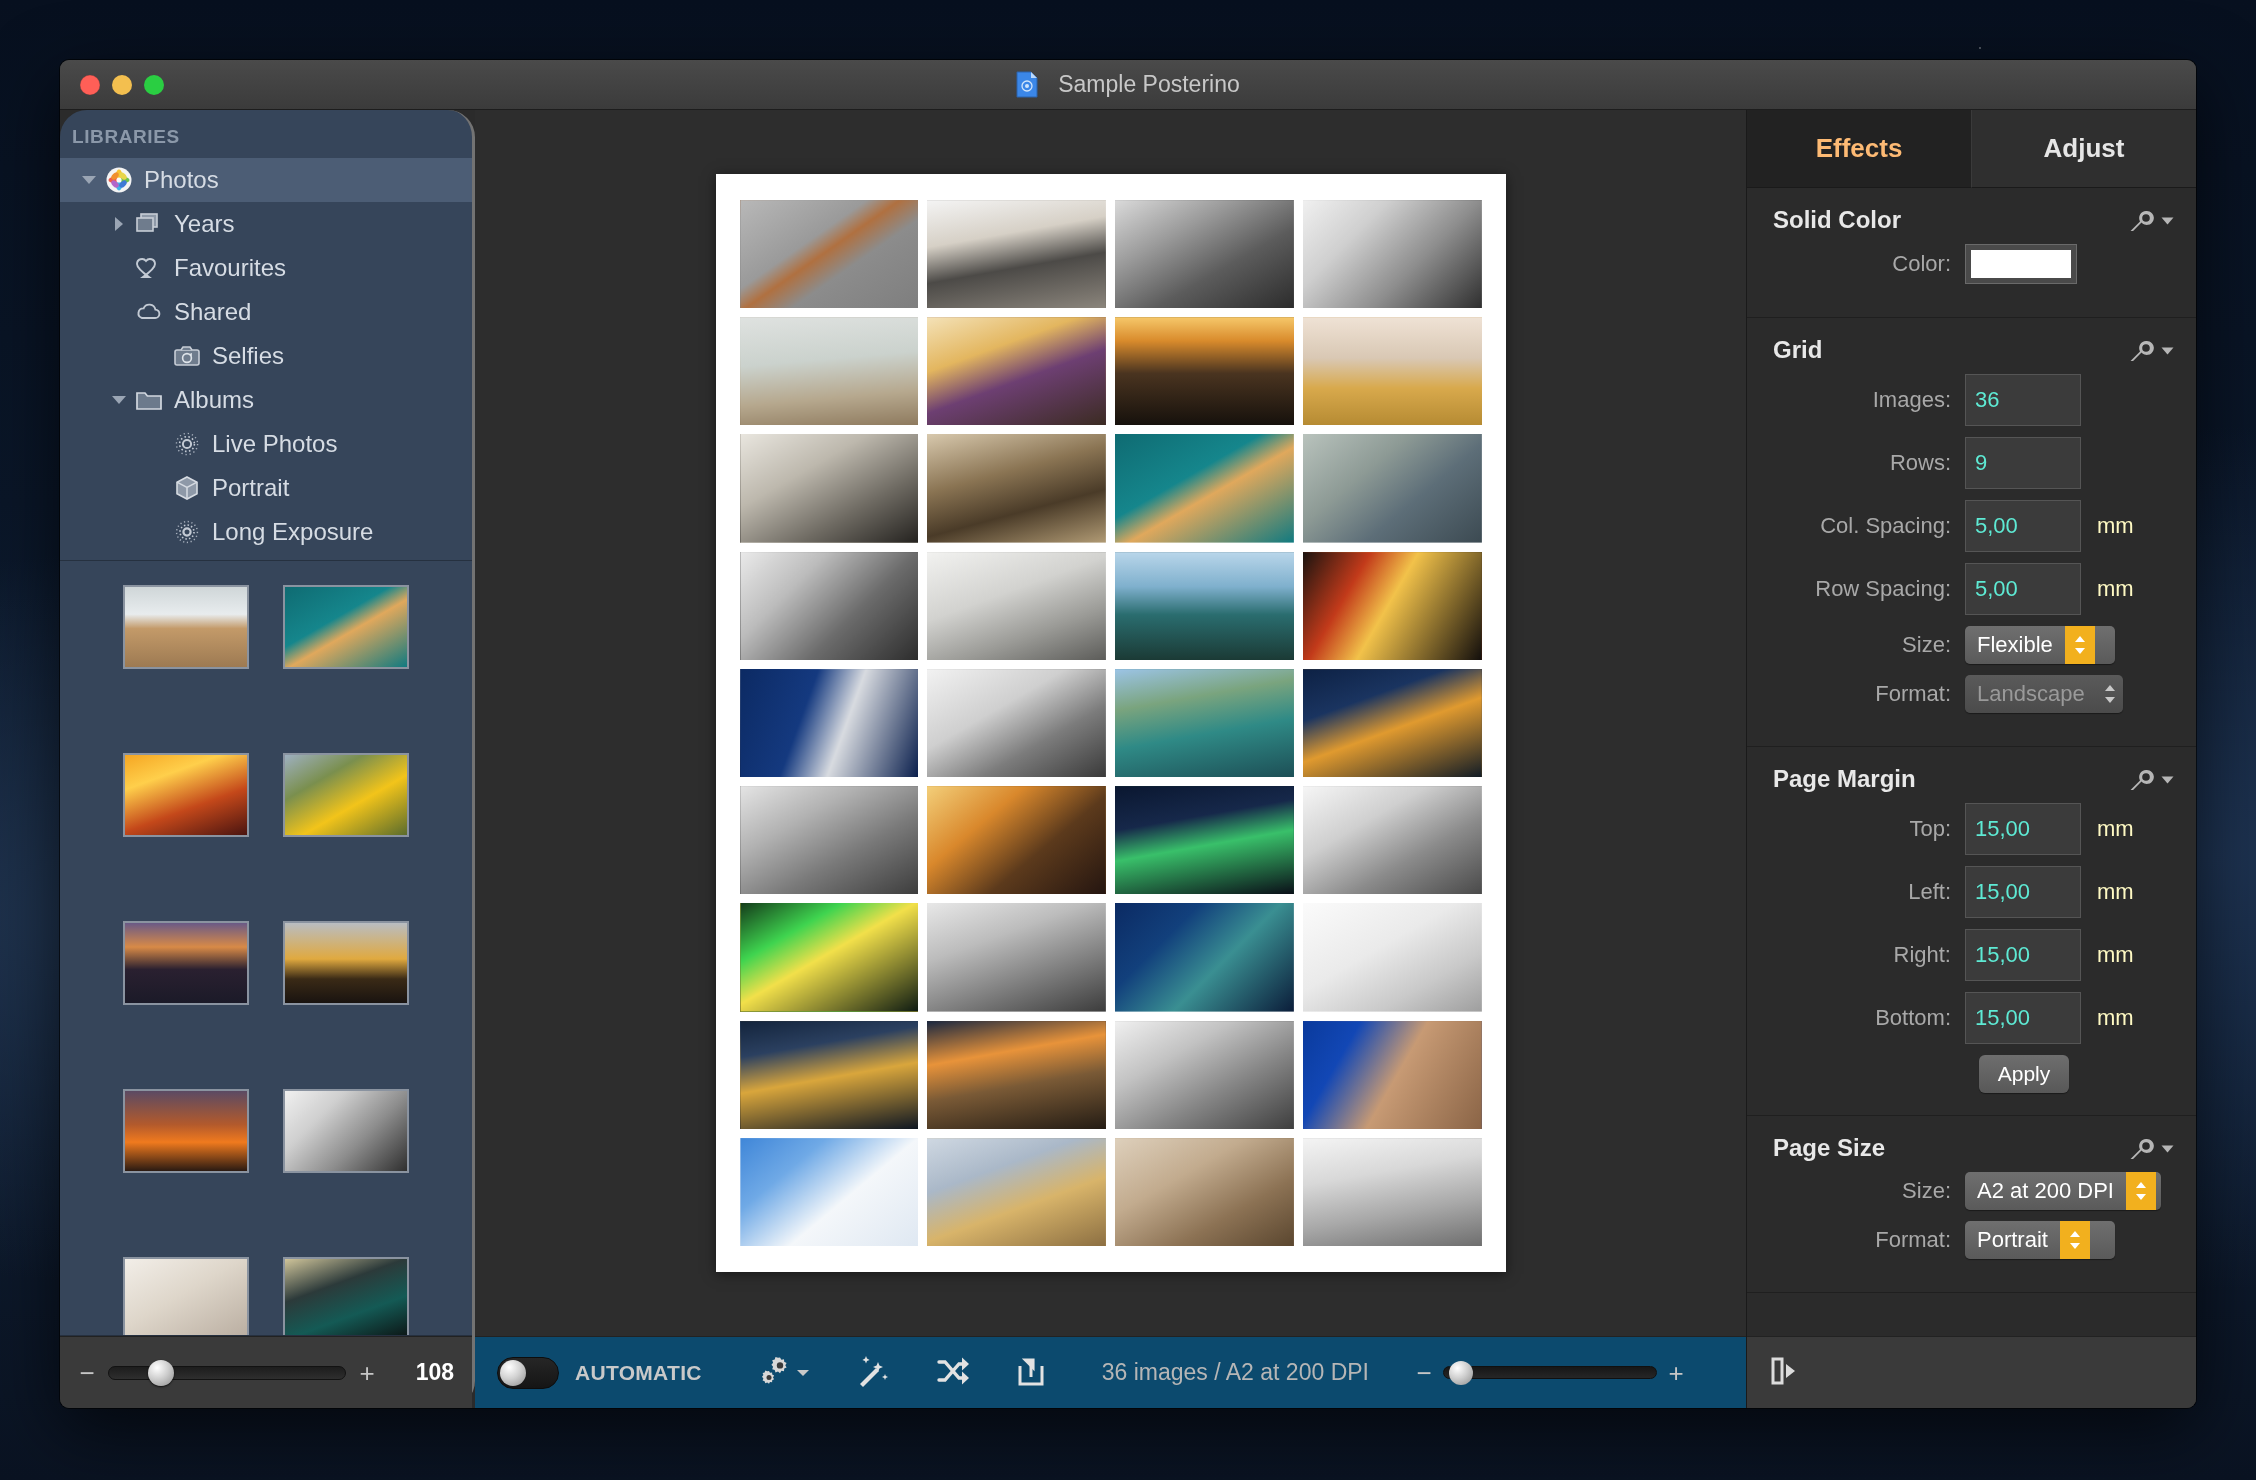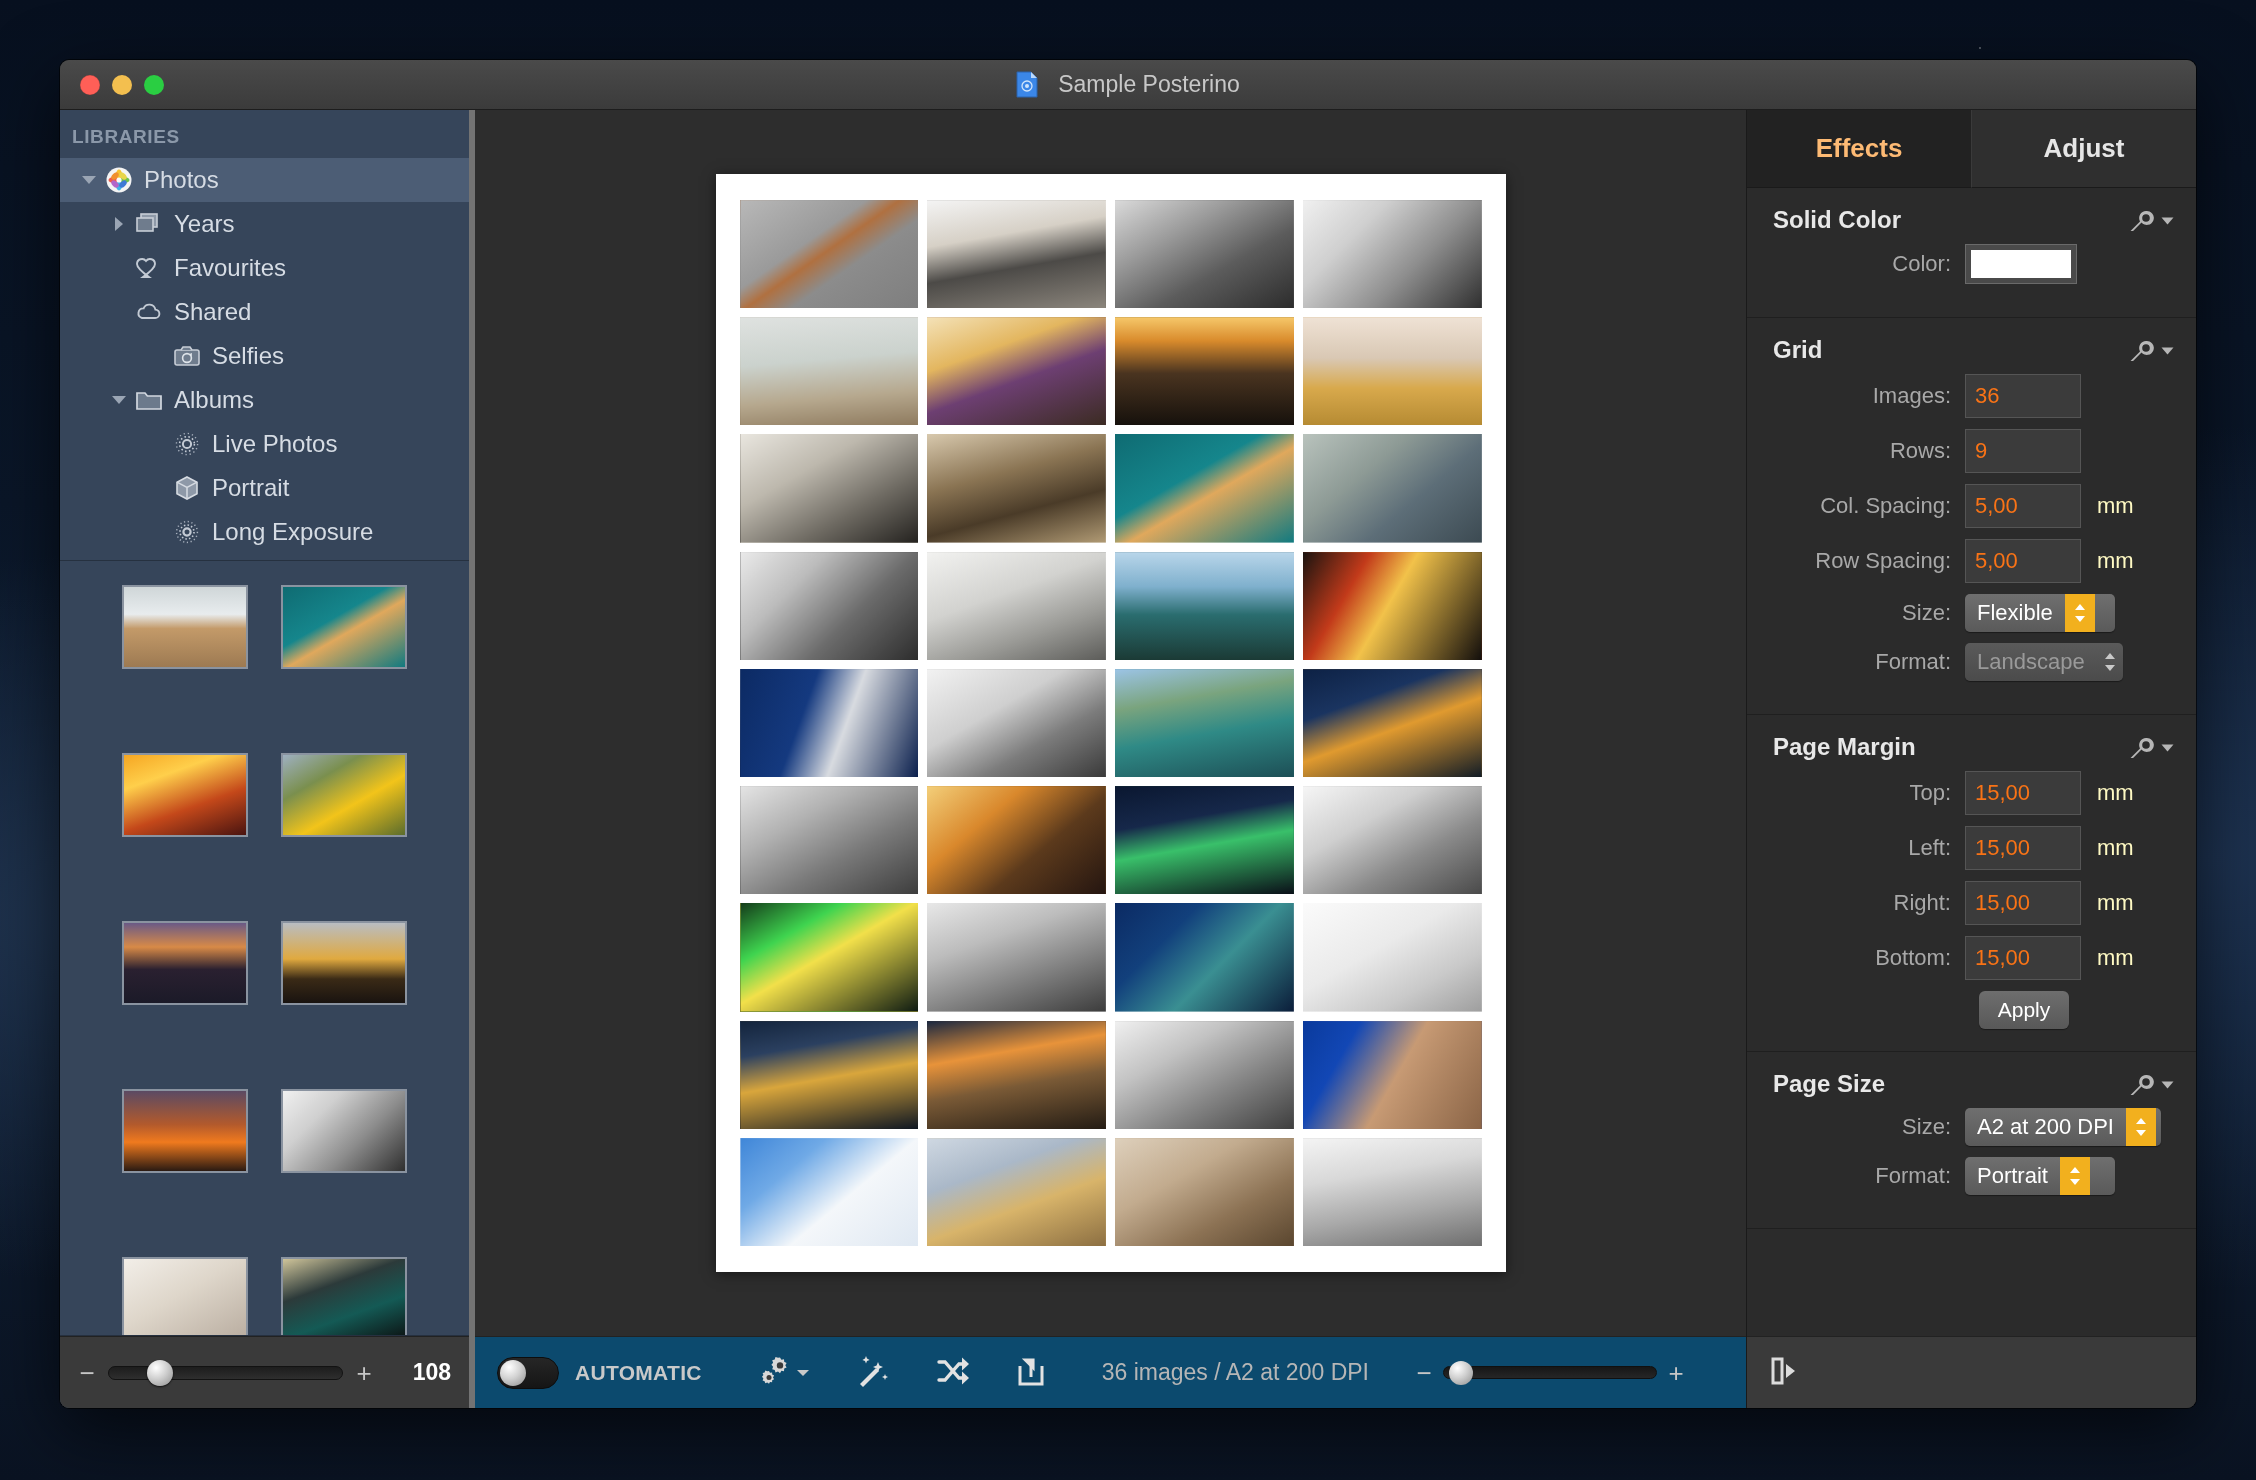--- a/index.html
+++ b/index.html
@@ -54,21 +54,22 @@
   .doc-icon { width: 22px; height: 27px; position: relative; display:block; }
   .title-text { font-size: 23px; color: #c8c8c8; font-weight: 400; }
 
   .body-row { flex: 1; display: flex; min-height: 0; }
 
   
   .sidebar {
     width: 415px; flex: 0 0 415px;
     background: #36455a;
     display: flex; flex-direction: column;
-    border-right: 6px solid #737373;
+    border-right: 3px solid #737373;
+    border-radius: 27px;
   }
   .lib-header {
     padding: 16px 0 10px 12px;
     font-size: 19px; font-weight: bold; color: #8b98a9;
     letter-spacing: .6px;
   }
   .tree { padding-bottom: 6px; }
   .tree-row {
     display: flex; align-items: center; height: 44px;
     font-size: 24px; color: #d6dce4; cursor: default;
@@ -199,23 +200,23 @@
   .sec-title { font-size: 24px; font-weight: bold; color: #e8e8e8; }
   .wrench { display: flex; align-items: center; gap: 4px; }
   .field-row {
     display: flex; align-items: center; margin: 0 0 11px 0; padding-right: 20px;
   }
   .f-label {
     width: 218px; flex: 0 0 218px; text-align: right;
     font-size: 22px; color: #a8a8a8; padding-right: 14px;
   }
   .f-input {
-    width: 116px; flex: 0 0 116px; height: 44px;
+    width: 116px; flex: 0 0 116px; height: 52px;
     background: #3b3b3b; border: 1px solid #555;
-    color: #f97316; font-size: 22px;
+    color: #5eead4; font-size: 22px;
     display: flex; align-items: center; padding-left: 9px;
   }
   .f-unit { font-size: 22px; color: #fef9c3; margin-left: 16px; }
   .swatch-wrap {
     width: 112px; height: 40px; background: #4a4a4a; border: 1px solid #6a6a6a;
     padding: 5px; display: flex;
   }
   .swatch { flex: 1; background: #ffffff; }
   .popup {
     height: 38px; display: flex; align-items: center;

